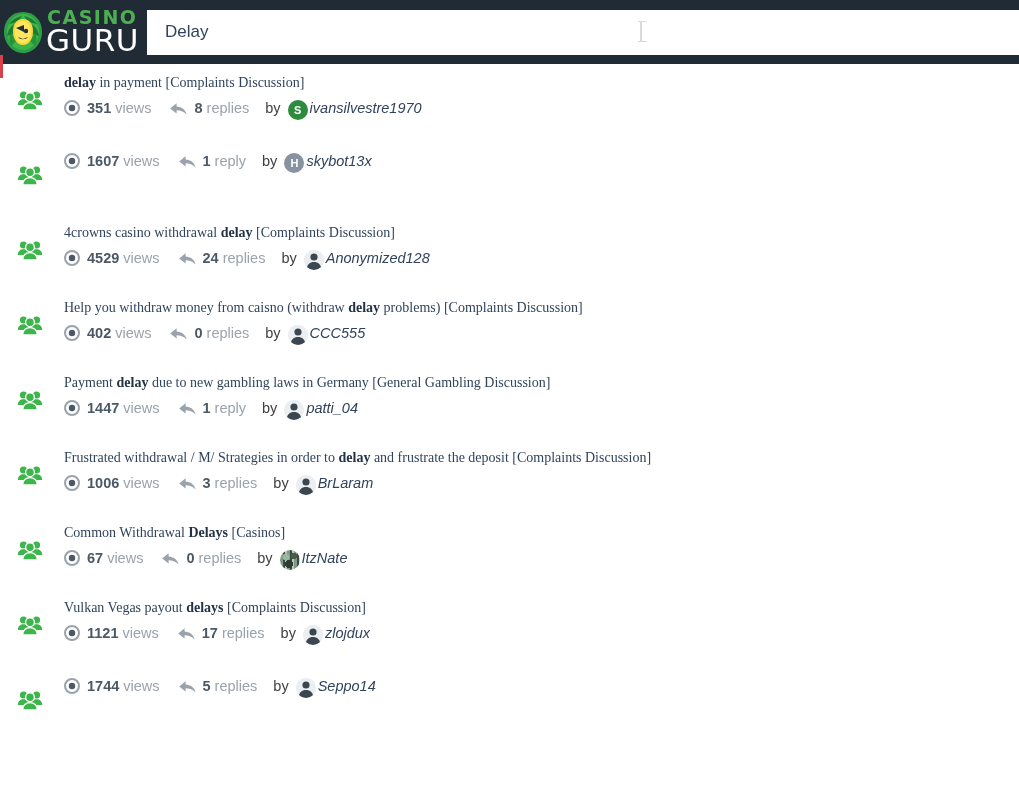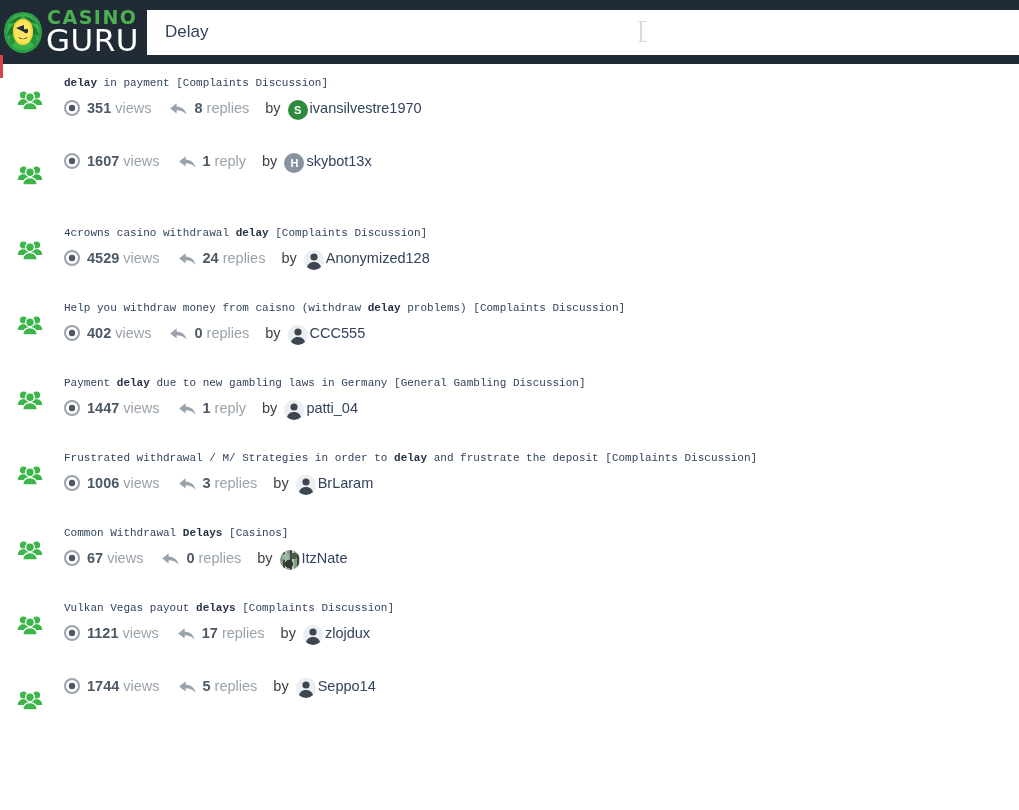--- a/index.html
+++ b/index.html
@@ -144,25 +144,25 @@
   .row-icon {
     position: absolute;
     left: 17px;
     top: 25px;
     width: 26px;
     height: 22px;
   }
   .row-icon svg { display: block; width: 26px; height: 22px; }
 
   .thread-title {
-    font-size: 11px;
+    font-size: 14px;
     color: #31435c;
     line-height: 22px;
     white-space: nowrap;
-    font-family: Liberation Mono, monospace;
+    font-family: Liberation Serif, serif;
   }
   .thread-title b { font-weight: bold; color: #253246; }
 
   .thread-meta {
     margin-top: 6px;
     display: flex;
     font-size: 14.5px;
     color: #9aa2ab;
     white-space: nowrap;
     font-family: "Liberation Sans", sans-serif;
@@ -211,21 +211,21 @@
   .avatar.silhouette svg { width: 20px; height: 20px; display:block; }
   .avatar.photo {
     background:
       radial-gradient(circle at 30% 35%, #9bb8a0 0 18%, transparent 19%),
       radial-gradient(circle at 70% 30%, #4c5b4a 0 16%, transparent 17%),
       radial-gradient(circle at 45% 70%, #2f3b33 0 22%, transparent 23%),
       repeating-linear-gradient(90deg, #7f9b86 0 3px, #3d4a40 3px 5px, #b9c7bd 5px 7px),
       #6f8a77;
   }
 
-  .author-name { color: #31435c; font-size: 14.5px; }
+  .author-name { color: #31435c; font-size: 14.5px; font-style: italic; }
 </style>
 </head>
 <body>
 
 <div id="header">
 
   <div id="logo-area">
     <div class="logo-mark">
       <svg viewBox="0 0 42 46" width="42" height="46" aria-hidden="true">
 

